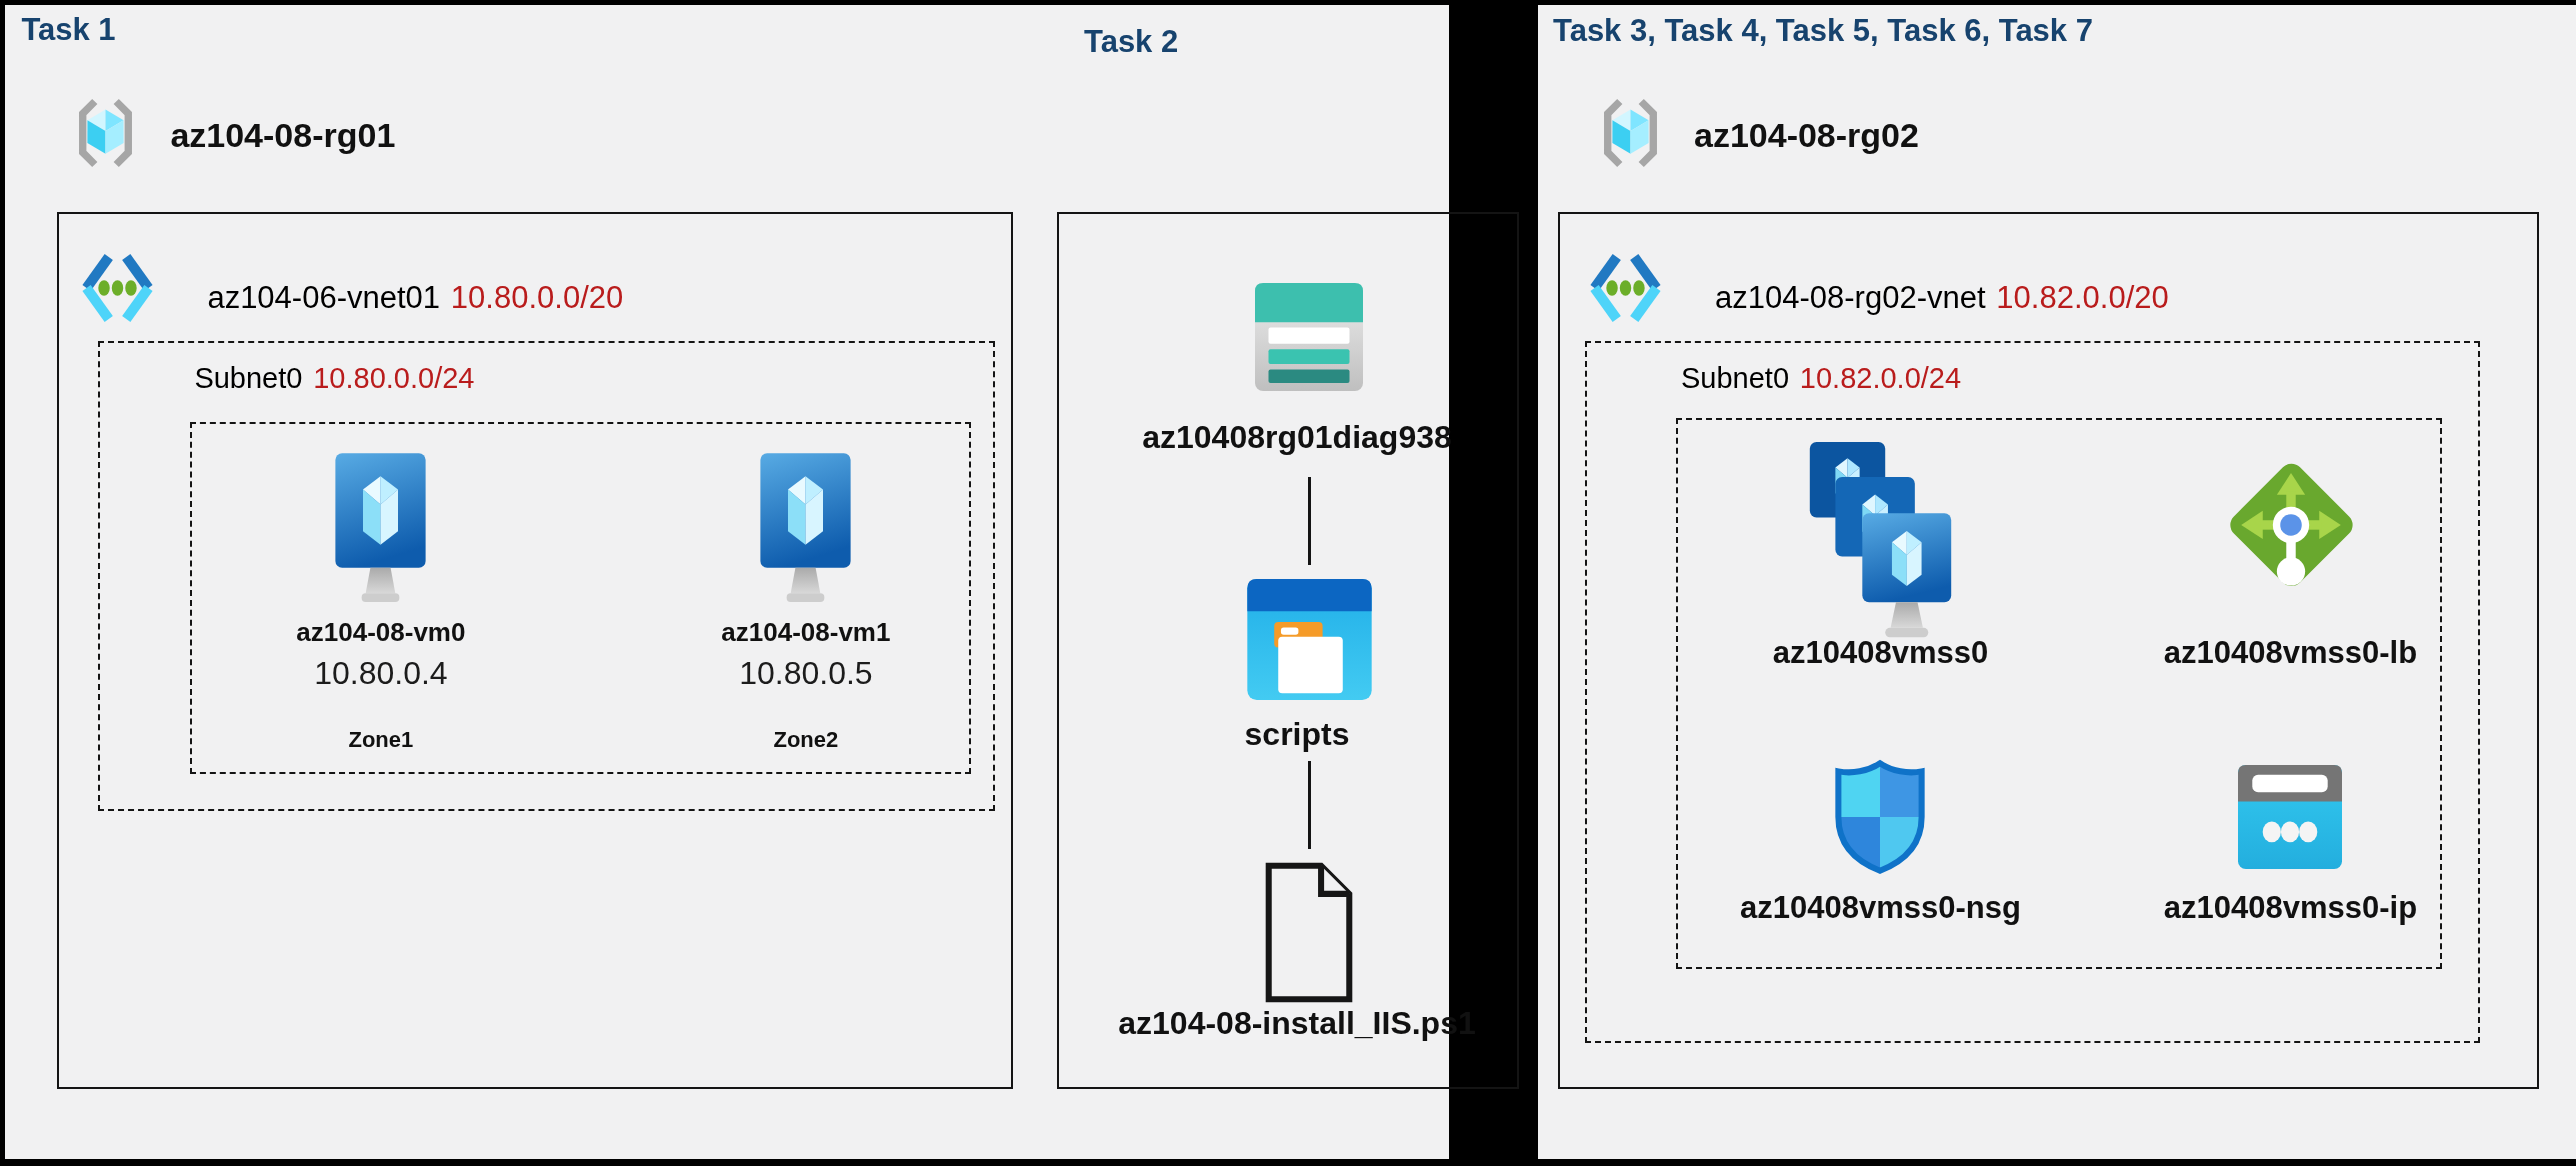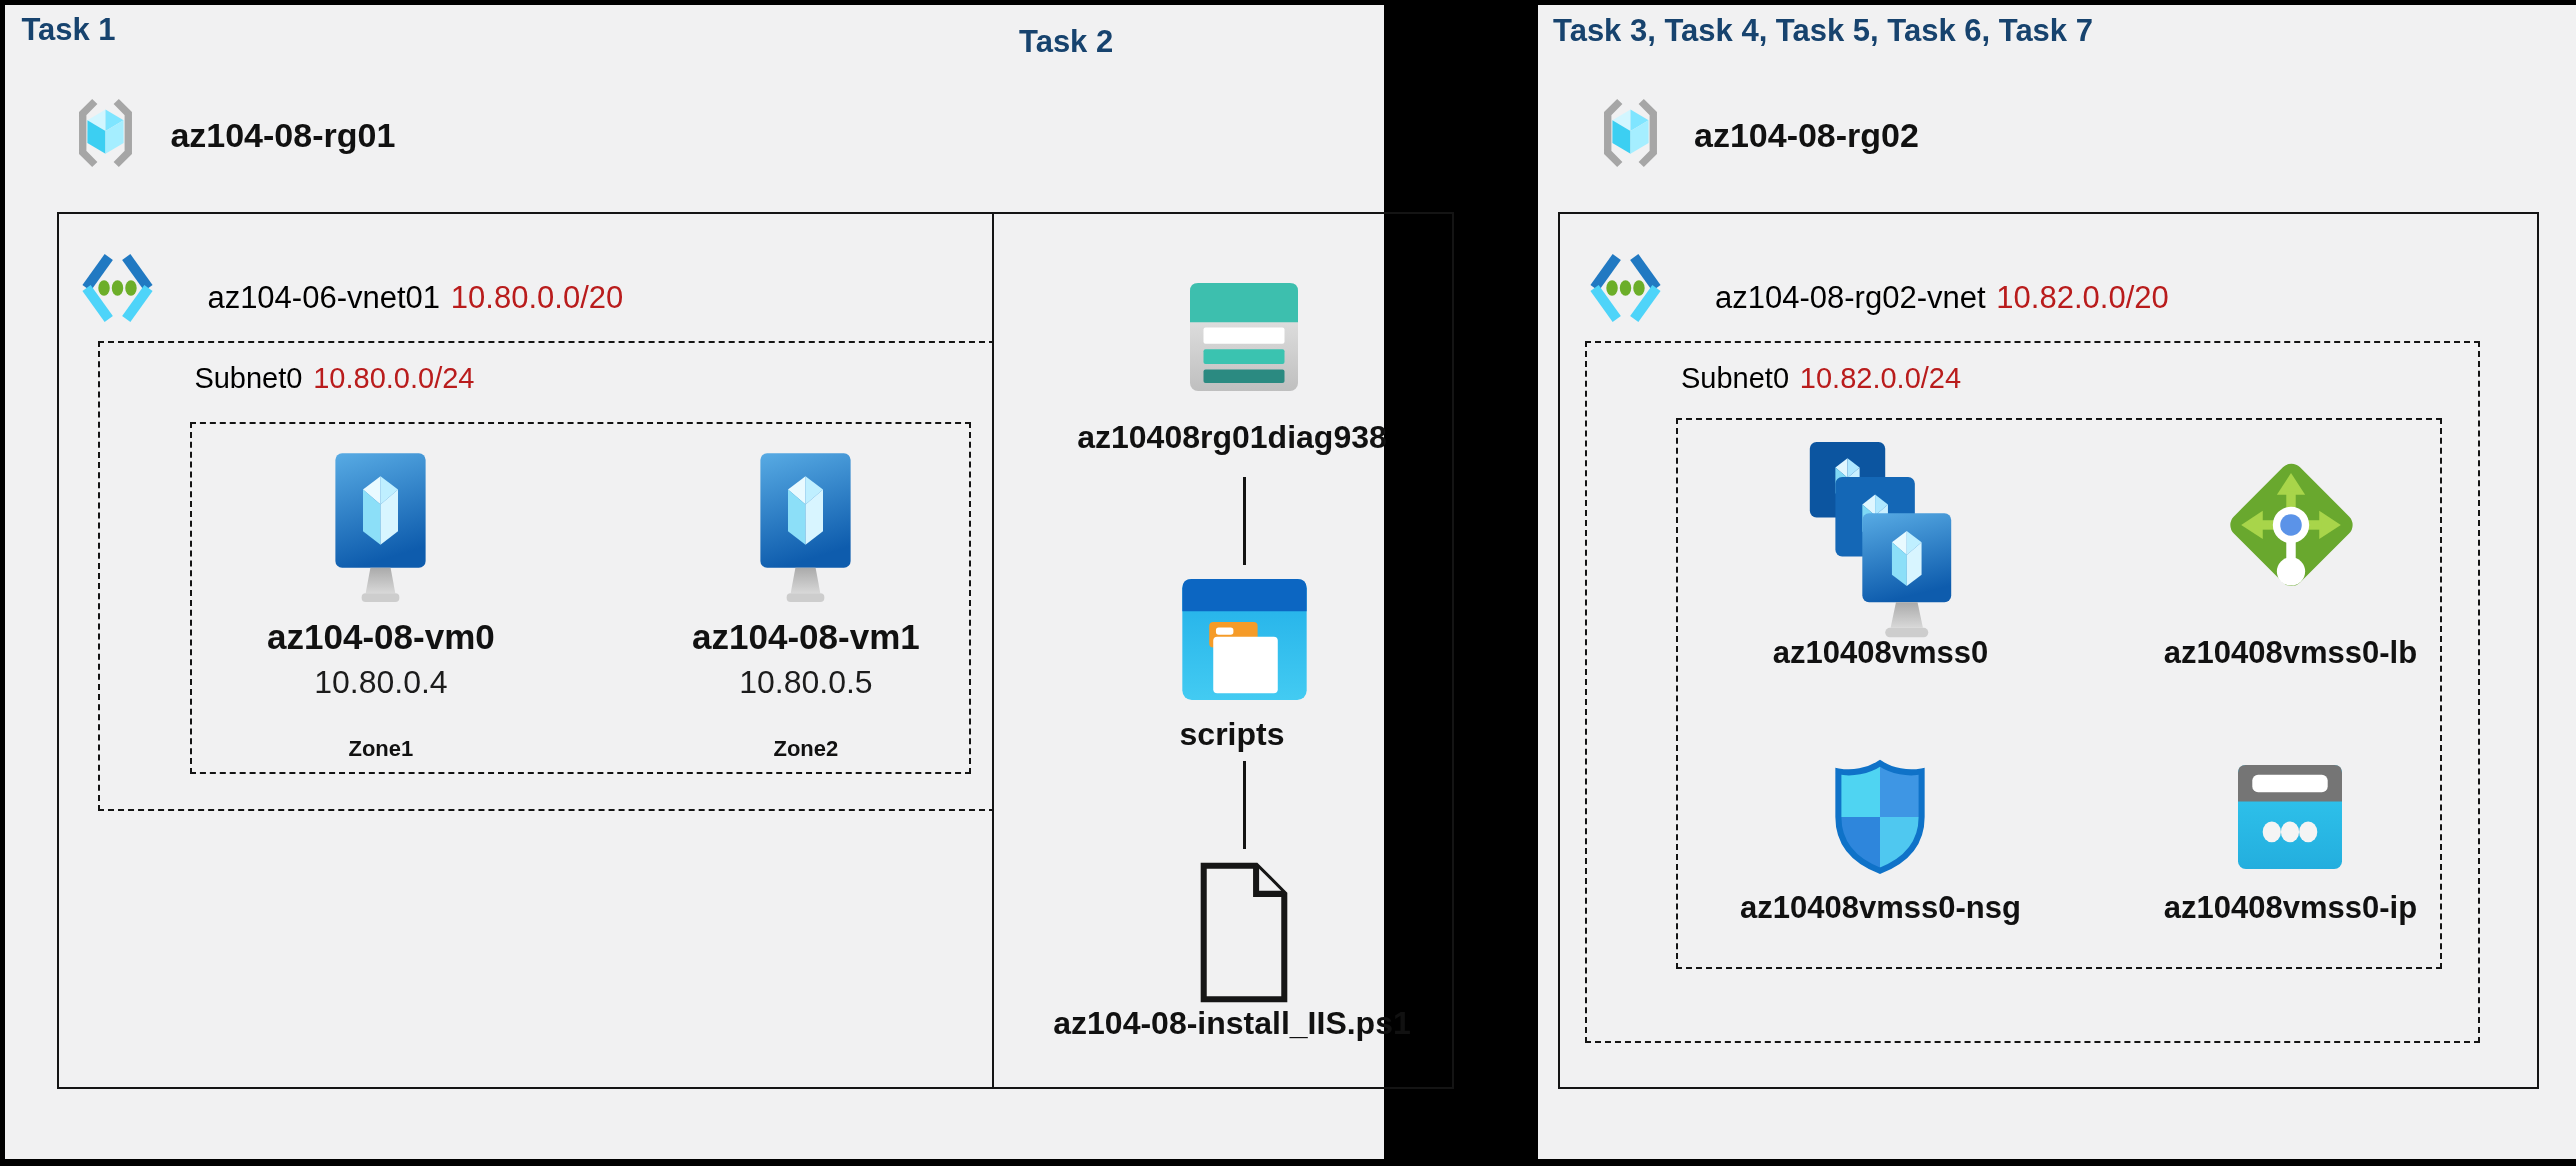--- a/index.html
+++ b/index.html
@@ -3,40 +3,40 @@
 <meta charset="utf-8">
 <style>
   html,body{margin:0;padding:0;}
   body{
     width:2576px;height:1166px;background:#000;
     font-family:"Liberation Sans", sans-serif;color:#111;
     position:relative;overflow:hidden;
   }
   .panel{position:absolute;top:5.4px;height:1154px;background:#F1F1F2;}
   #panel-task1{left:5.4px;width:1164px;}
-  #panel-task2{left:992px;width:392px;}
+  #panel-task2{left:1057px;width:392px;}
   #panel-task3{left:1538px;width:1212px;}
 
   .panel-title{
     position:absolute;font-size:31px;font-weight:700;color:#17436E;
     white-space:nowrap;letter-spacing:0px;
   }
   .solid-box{position:absolute;border:2.7px solid #141414;box-sizing:border-box;}
   .dashed-box{position:absolute;border:2.7px dashed #141414;box-sizing:border-box;}
 
   .rg-label{position:absolute;font-size:34px;font-weight:700;white-space:nowrap;}
   .pair-label{position:absolute;font-size:31px;white-space:nowrap;}
   .pair-label .name{font-weight:400;color:#000;}
   .pair-label .cidr{font-weight:400;color:#b91c1c;margin-left:10.8px;}
   .subnet-label{font-size:29px;}
 
   .icon{position:absolute;}
 
   .vm-block{position:absolute;width:283px;text-align:center;}
-  .vm-name{font-size:35px;font-weight:700;text-align:center;}
+  .vm-name{font-size:26px;font-weight:700;text-align:center;}
   .vm-ip{font-size:32px;font-weight:400;color:#1c1c1c;margin-top:6.7px;}
   .vm-zone{font-size:22px;font-weight:700;margin-top:35px;}
 
   .t2-label{position:absolute;width:480px;left:0;text-align:center;
             font-size:32px;font-weight:700;white-space:nowrap;}
   .connector{position:absolute;width:2.7px;background:#141414;}
 
   .res-label{position:absolute;width:431px;text-align:center;
              font-size:31px;font-weight:700;white-space:nowrap;}
 </style>

